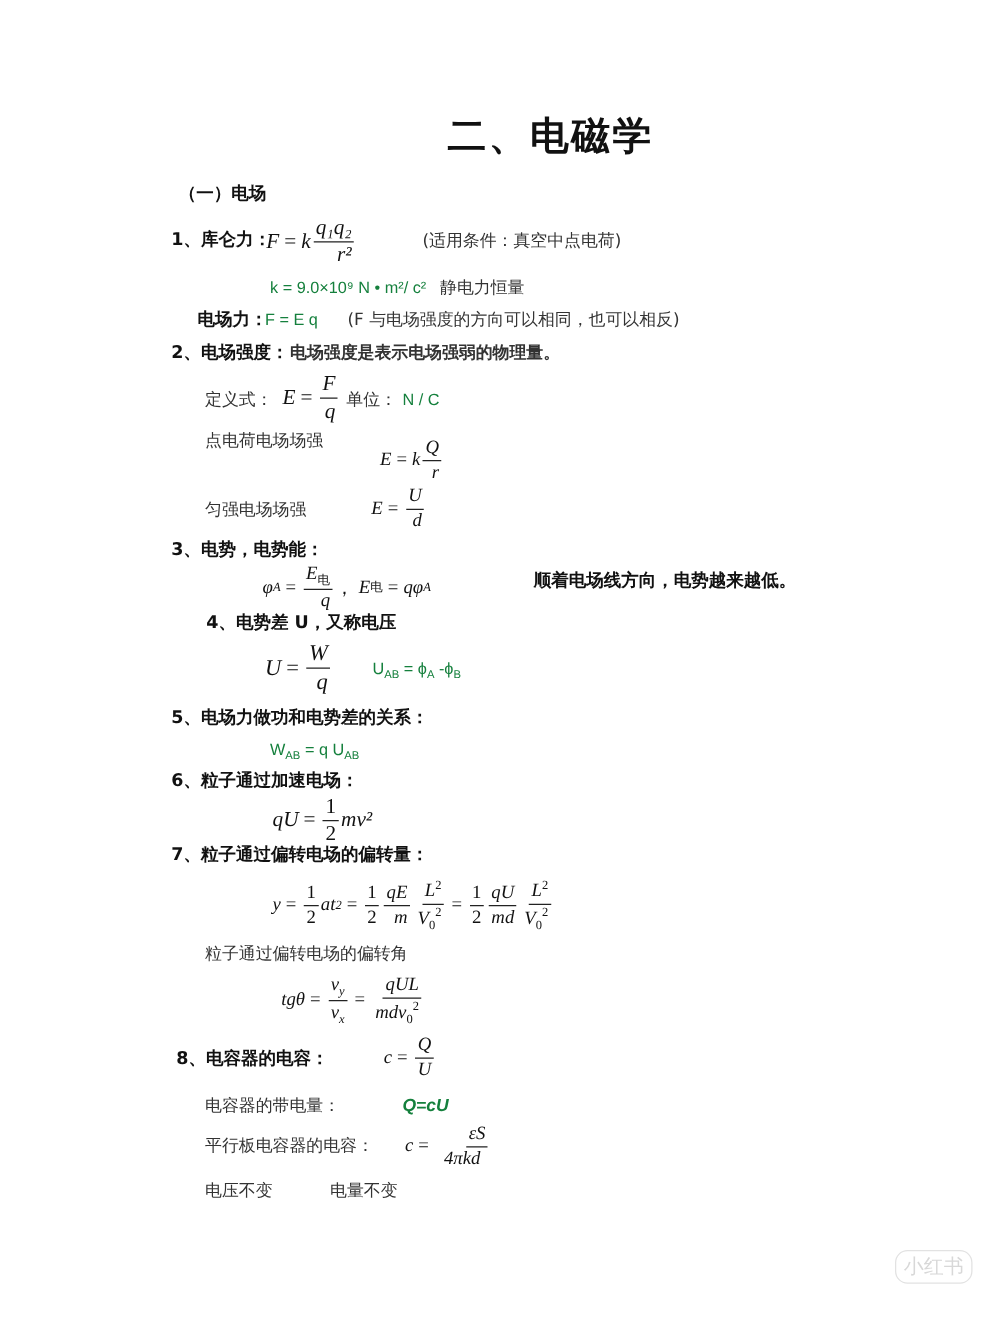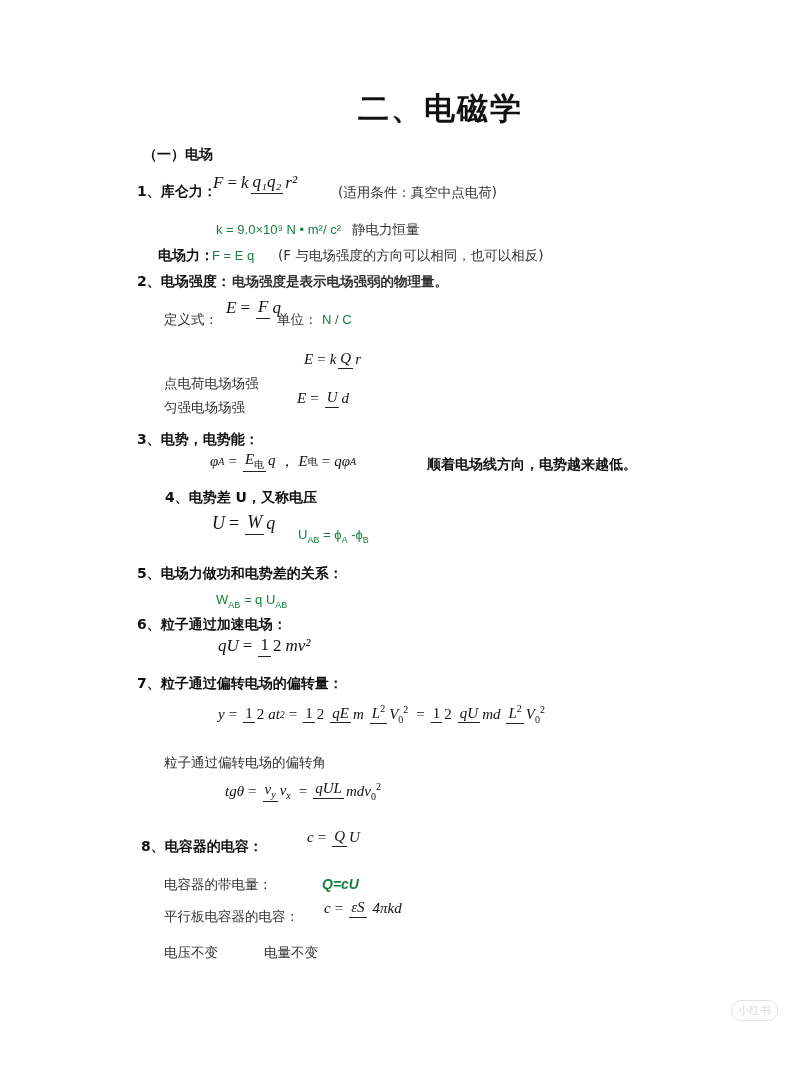--- a/index.html
+++ b/index.html
@@ -7,27 +7,27 @@
     width:800px; height:1067px; background:#ffffff; position:relative; overflow:hidden;
     font-family:"DejaVu Sans", sans-serif; color:#1a1a1a;
   }
   .abs { position:absolute; white-space:nowrap; }
   .title { left:358px; top:88px; font-family:"DejaVu Serif", serif; font-size:31px; font-weight:bold; letter-spacing:2px; color:#111; }
   .h { font-size:14px; font-weight:bold; color:#111; }
   .t { font-size:13.5px; color:#333; }
   .sans { font-family:"Liberation Sans", sans-serif; font-size:13px; color:#15803d; }
   .math { font-family:"Liberation Serif", serif; font-style:italic; font-size:17px; color:#111; display:inline-flex; align-items:center; }
   .math .up { font-style:normal; }
-  .frac { display:inline-flex; flex-direction:row; align-items:flex-start; vertical-align:middle; margin:0 2px; line-height:1.1; }
+  .frac { display:inline-flex; flex-direction:column; align-items:flex-end; vertical-align:middle; margin:0 2px; line-height:1.1; }
   .frac .num { padding:0 2px 1px; border-bottom:1px solid #222; }
   .frac .den { padding:1px 2px 0; }
   sup, sub { font-size:10px; }
   .sm sub { font-size:9px; }
   .eq { margin:0 4px; font-style:normal; }
-  .wm { right:22px; top:1000px; color:#d8d8d8; font-size:11px; border:1px solid #e2e2e2; border-radius:10px; padding:2px 6px; }
+  .wm { right:22px; top:1000px; color:#d8d8d8; font-size:16px; border:1px solid #e2e2e2; border-radius:10px; padding:2px 6px; }
 </style>
 </head>
 <body>
 
 <div class="abs title">二、电磁学</div>
 <div class="abs h" style="left:143px;top:146px;font-weight:bold;">（一）电场</div>
 
 <div class="abs h" style="left:137px;top:183px;">1、库仑力：</div>
 <div class="abs math" style="left:213px;top:173px;">
   <span>F</span>
@@ -51,21 +51,21 @@
 <div class="abs math" style="left:226px;top:298px;">
   <span>E</span>
     <span class="eq">=</span>
   <span class="frac">
       <span class="num">F</span>
       <span class="den">q</span>
     </span>
 </div>
 <div class="abs t" style="left:277px;top:311px;">单位：</div>
 <div class="abs sans" style="left:322px;top:312px;">N / C</div>
-<div class="abs t" style="left:164px;top:375px;">点电荷电场场强</div>
+<div class="abs t" style="left:164px;top:344px;">点电荷电场场强</div>
 <div class="abs math" style="left:304px;top:350px;font-size:15px;">
   <span>E</span>
     <span class="eq">=</span>
     <span>k</span>
   <span class="frac">
       <span class="num">Q</span>
       <span class="den">r</span>
     </span>
 </div>
 <div class="abs t" style="left:164px;top:399px;">匀强电场场强</div>

